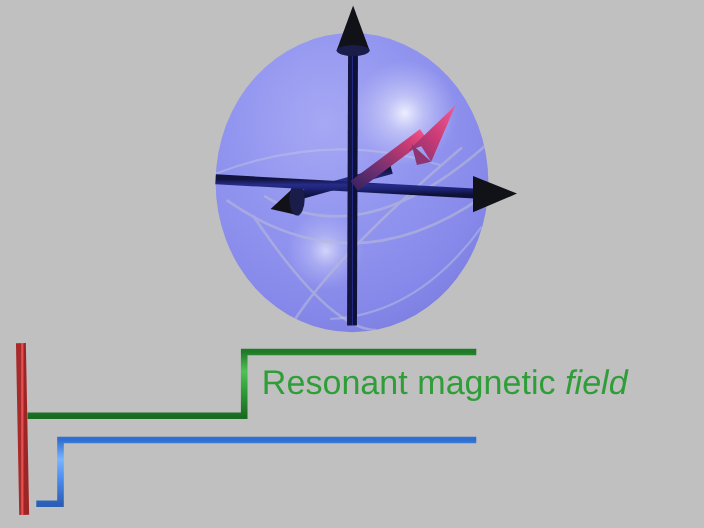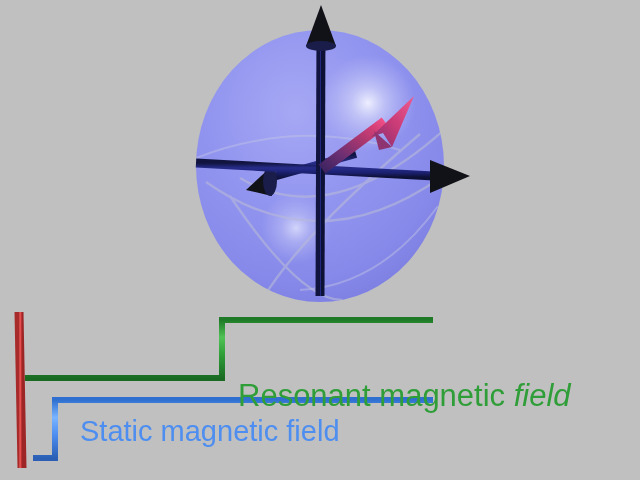--- a/index.html
+++ b/index.html
@@ -31,21 +31,20 @@
     position: absolute;
     white-space: nowrap;
     font-family: "Liberation Sans", sans-serif;
     letter-spacing: 0px;
   }
   #resonant-label {
     left: 238px;
     top: 330px;
     font-size: 31px;
     color: #2f9e38;
-    margin-top: 48px;
   }
   #static-label {
     left: 80px;
     top: 415px;
     font-size: 29px;
     color: #4d8ef0;
   }
   .italic-word {
     font-style: italic;
   }
@@ -175,17 +174,14 @@
       <path d="M 25 378 L 222 378 L 222 320 L 433 320" stroke="url(#greenTube)" stroke-width="6" fill="none" stroke-linejoin="miter" stroke-linecap="butt"></path>
 
       <path d="M 33 458 L 55 458 L 55 400 L 433 400" stroke="url(#blueTube)" stroke-width="6" fill="none" stroke-linejoin="miter" stroke-linecap="butt"></path>
     </g>
   </svg>
 
   <div class="label-text" id="resonant-label">
     <span>Resonant magnetic </span><span class="italic-word">field</span>
   </div>
 
-  <div class="label-text" id="static-label">
-    <span>Static magnetic field</span>
-  </div>
 
 </div>
 
 </body></html>

